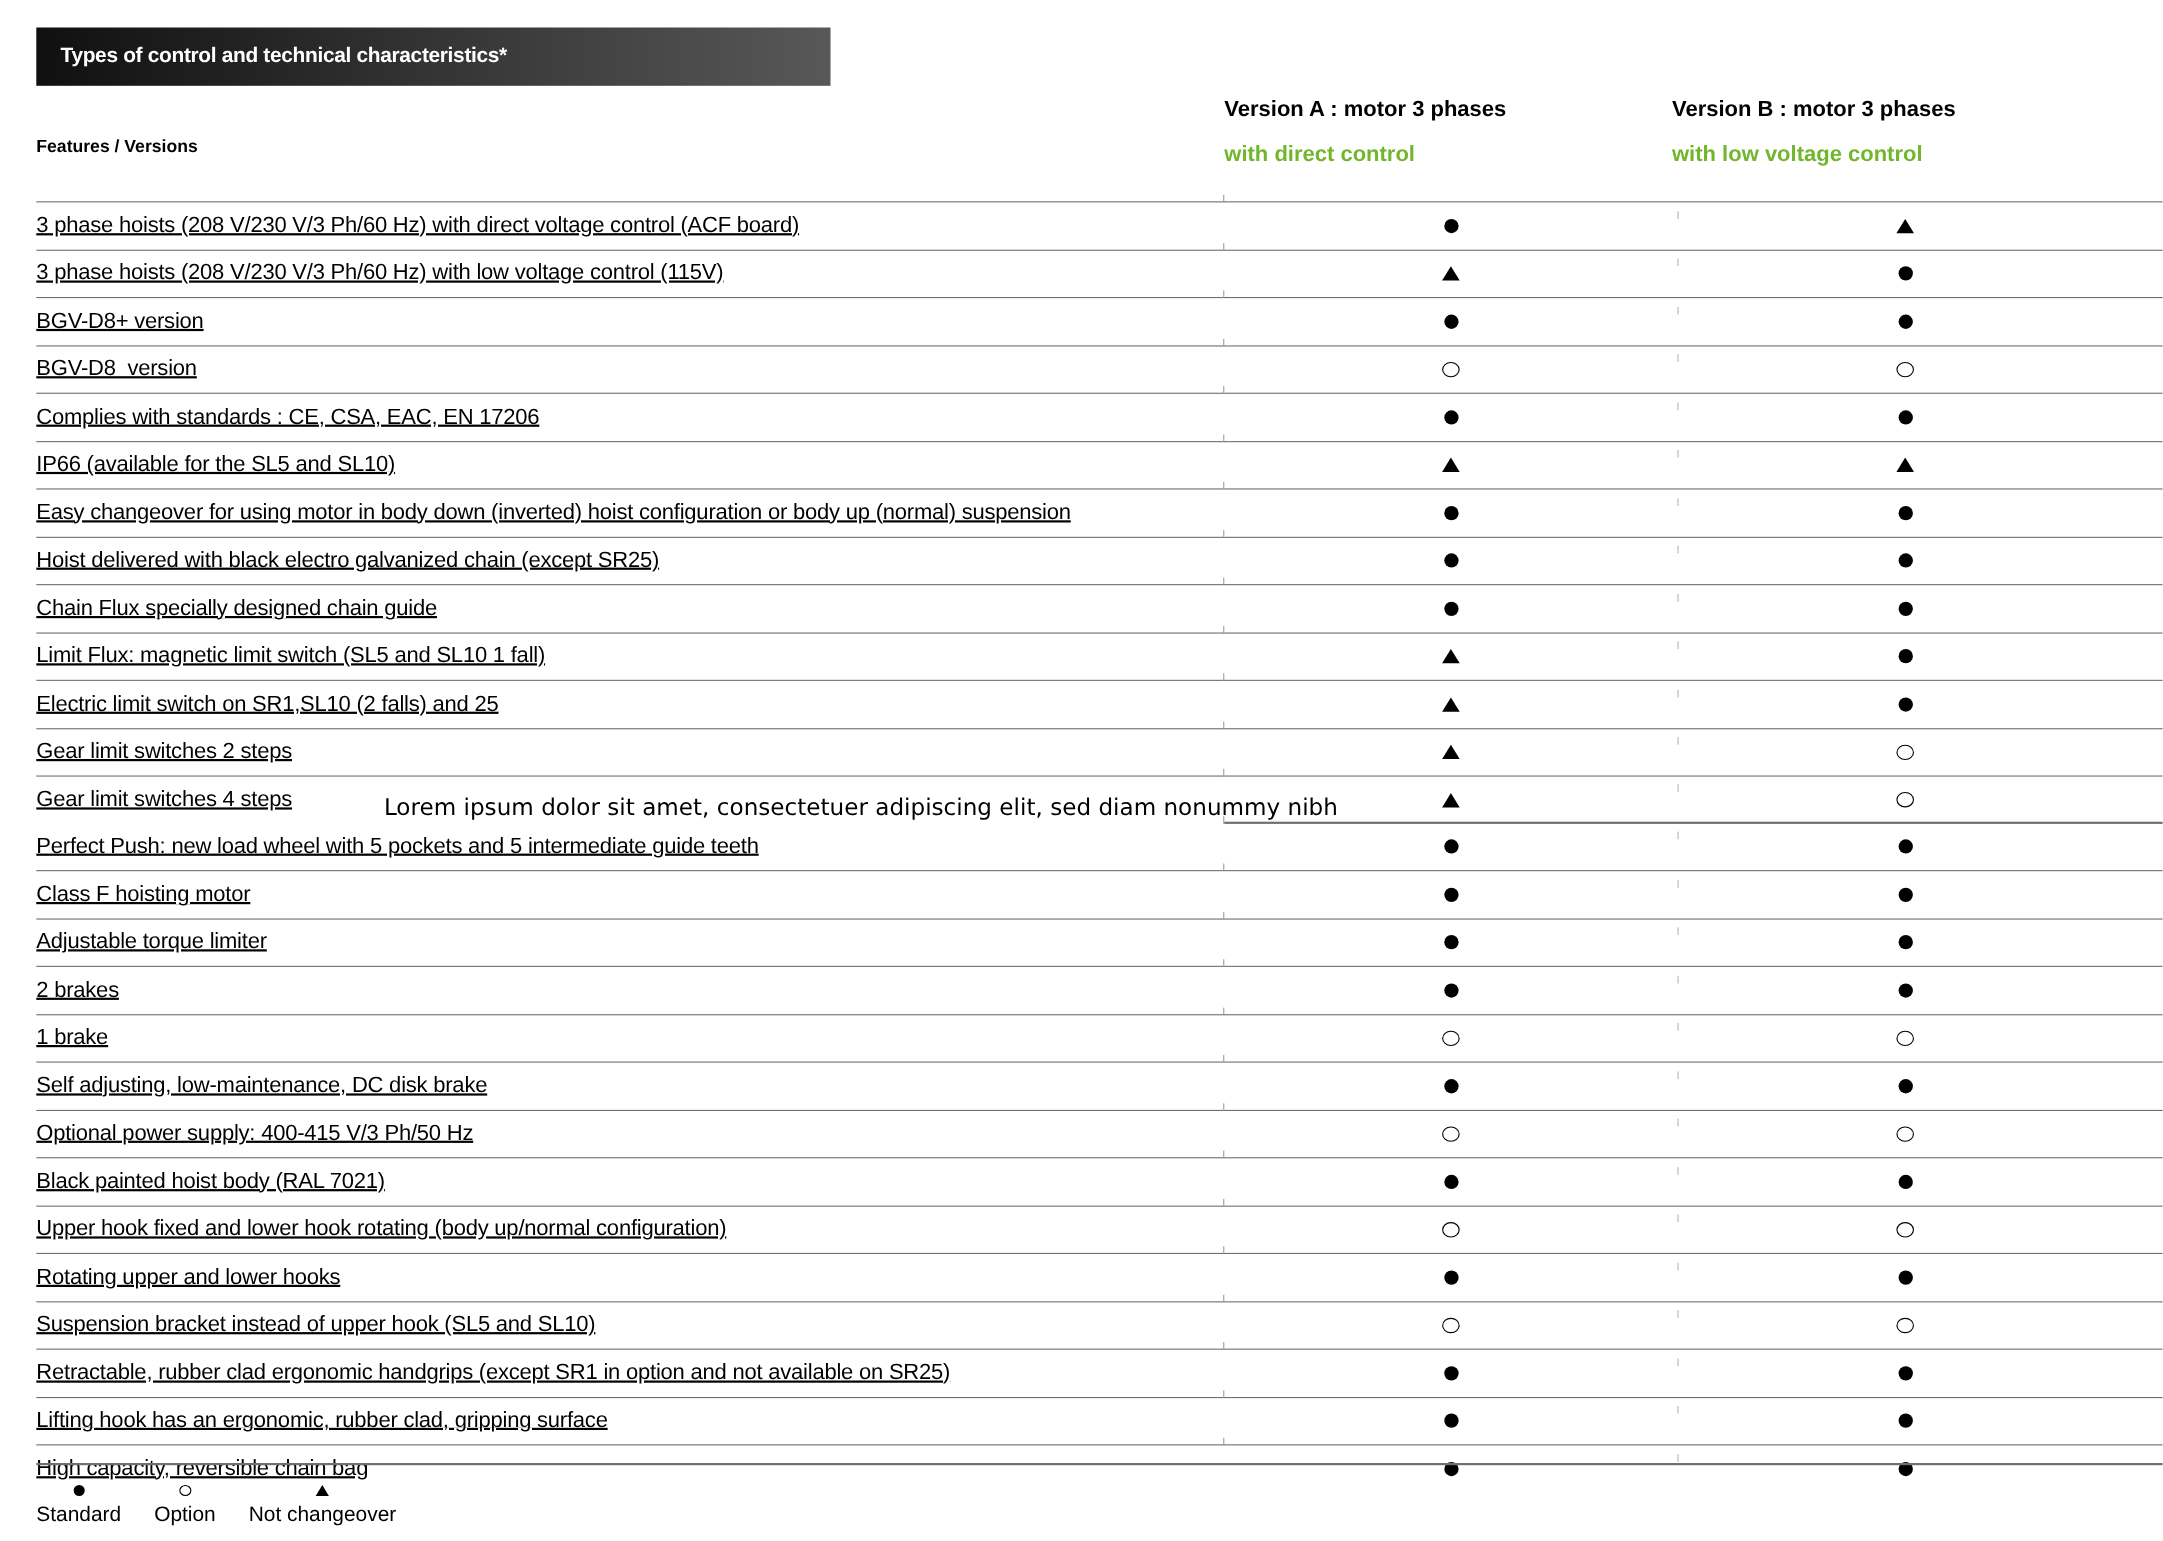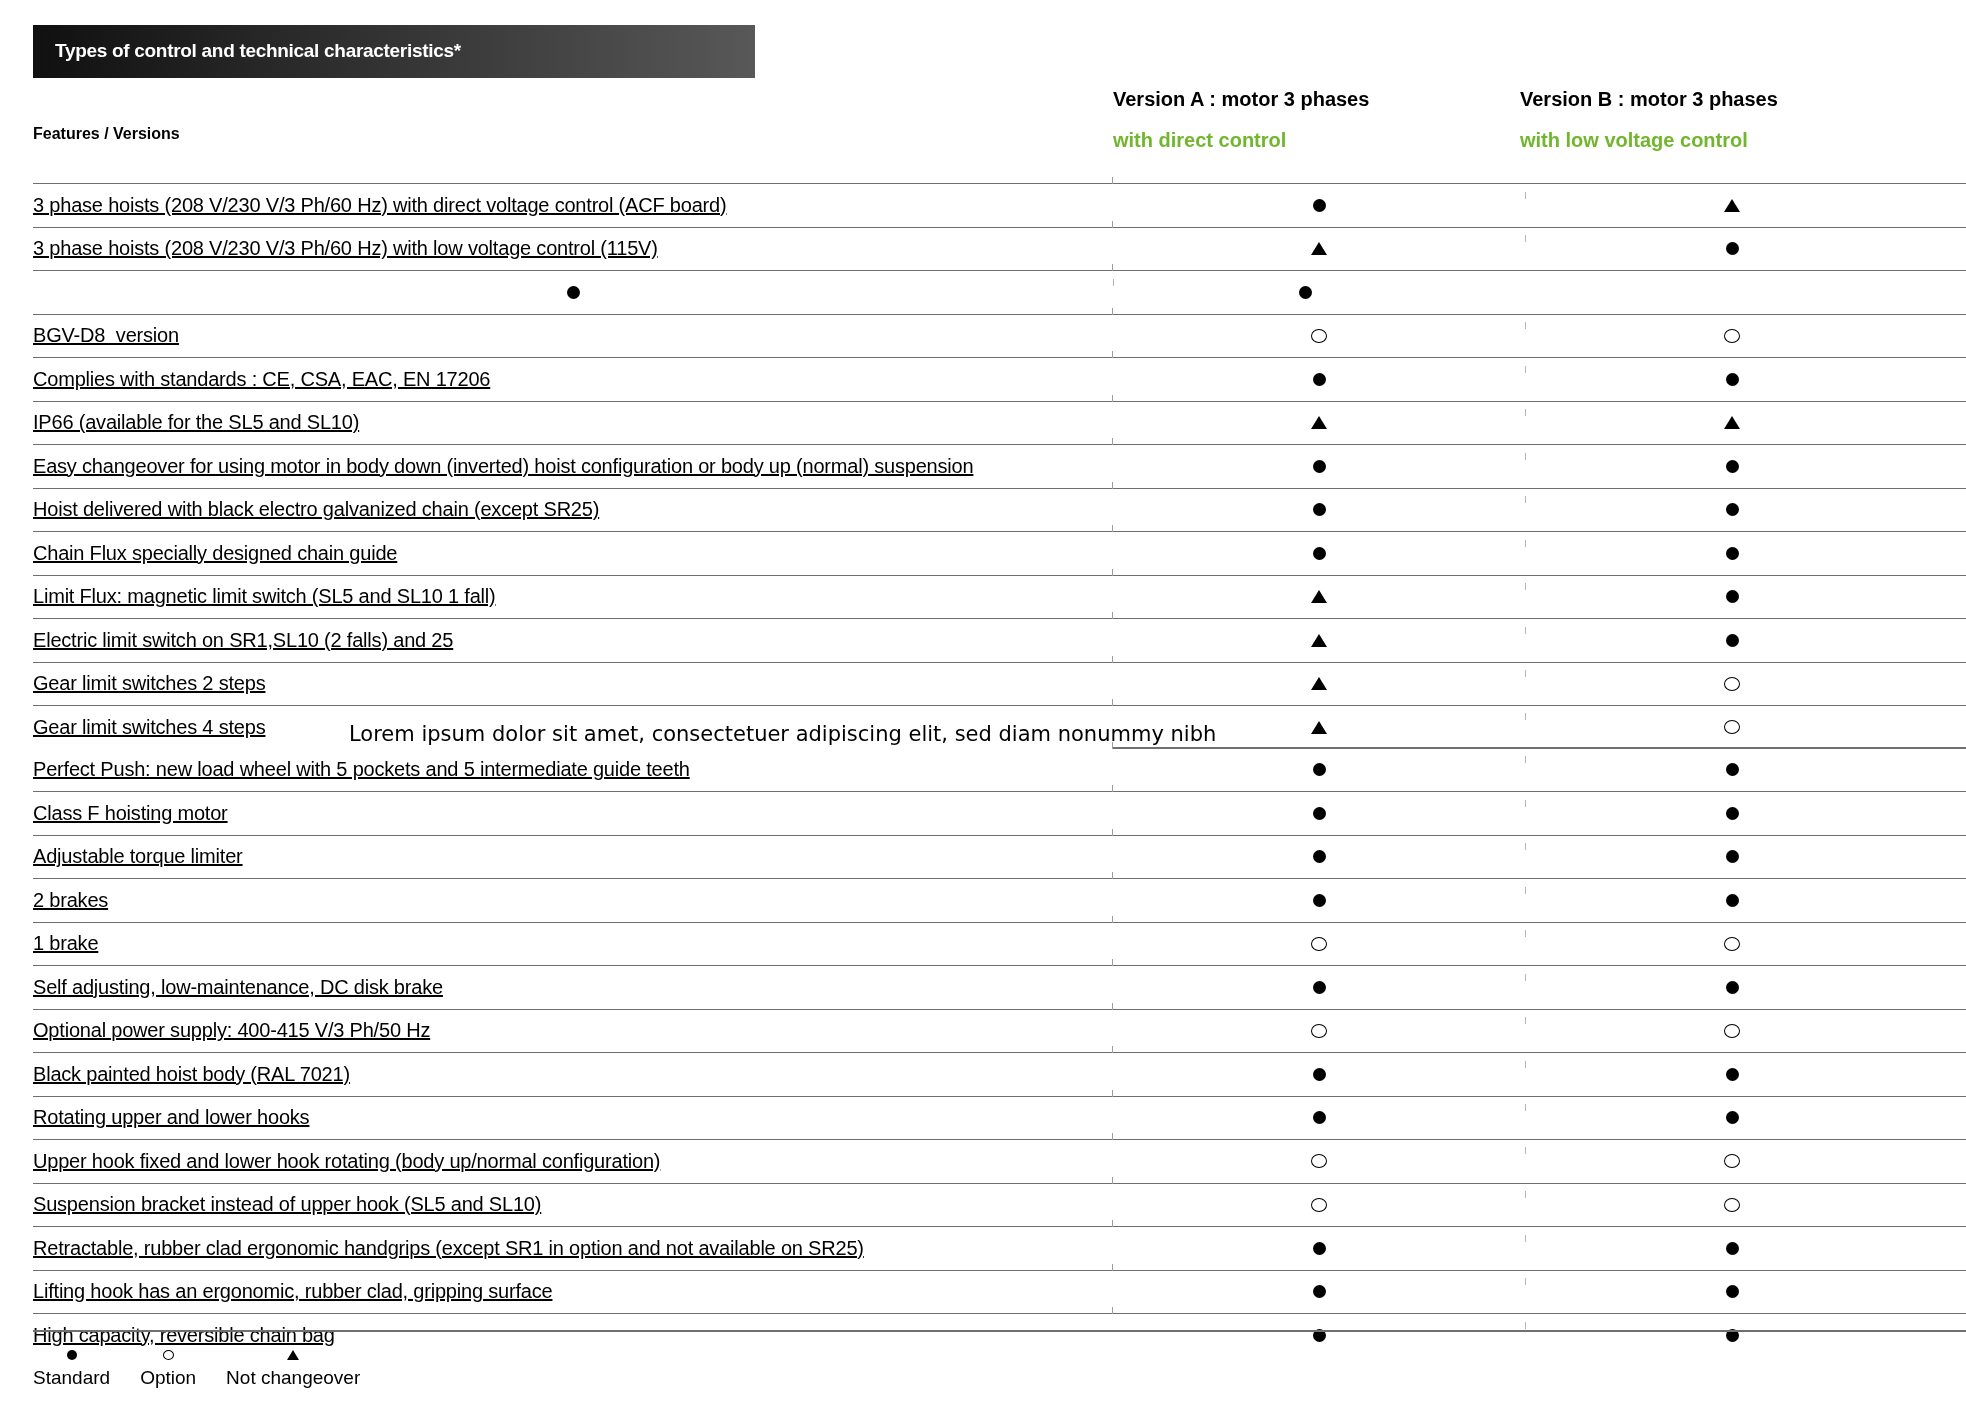--- a/index.html
+++ b/index.html
@@ -100,20 +100,21 @@
     <div class="feature">3 phase hoists (208 V/230 V/3 Ph/60 Hz) with low voltage control (115V)</div>
     <div class="cell cell-a">
         <span class="sym sym-not_available"></span>
       </div>
     <div class="cell cell-b">
         <span class="sym sym-standard"></span>
       </div>
   </div>
 
   <div class="row">
+    <div class="feature">BGV-D8+ version</div>
     <div class="cell cell-a">
         <span class="sym sym-standard"></span>
       </div>
     <div class="cell cell-b">
         <span class="sym sym-standard"></span>
       </div>
   </div>
 
   <div class="row">
     <div class="feature">BGV-D8  version</div>
@@ -289,36 +290,36 @@
     <div class="feature">Black painted hoist body (RAL 7021)</div>
     <div class="cell cell-a">
         <span class="sym sym-standard"></span>
       </div>
     <div class="cell cell-b">
         <span class="sym sym-standard"></span>
       </div>
   </div>
 
   <div class="row">
+    <div class="feature">Upper hook fixed and lower hook rotating (body up/normal configuration)</div>
+    <div class="cell cell-a">
+        <span class="sym sym-option"></span>
+      </div>
+    <div class="cell cell-b">
+        <span class="sym sym-option"></span>
+      </div>
+  </div>
+
+  <div class="row">
     <div class="feature">Rotating upper and lower hooks</div>
     <div class="cell cell-a">
         <span class="sym sym-standard"></span>
       </div>
     <div class="cell cell-b">
         <span class="sym sym-standard"></span>
-      </div>
-  </div>
-
-  <div class="row">
-    <div class="feature">Upper hook fixed and lower hook rotating (body up/normal configuration)</div>
-    <div class="cell cell-a">
-        <span class="sym sym-option"></span>
-      </div>
-    <div class="cell cell-b">
-        <span class="sym sym-option"></span>
       </div>
   </div>
 
   <div class="row">
     <div class="feature">Suspension bracket instead of upper hook (SL5 and SL10)</div>
     <div class="cell cell-a">
         <span class="sym sym-option"></span>
       </div>
     <div class="cell cell-b">
         <span class="sym sym-option"></span>

